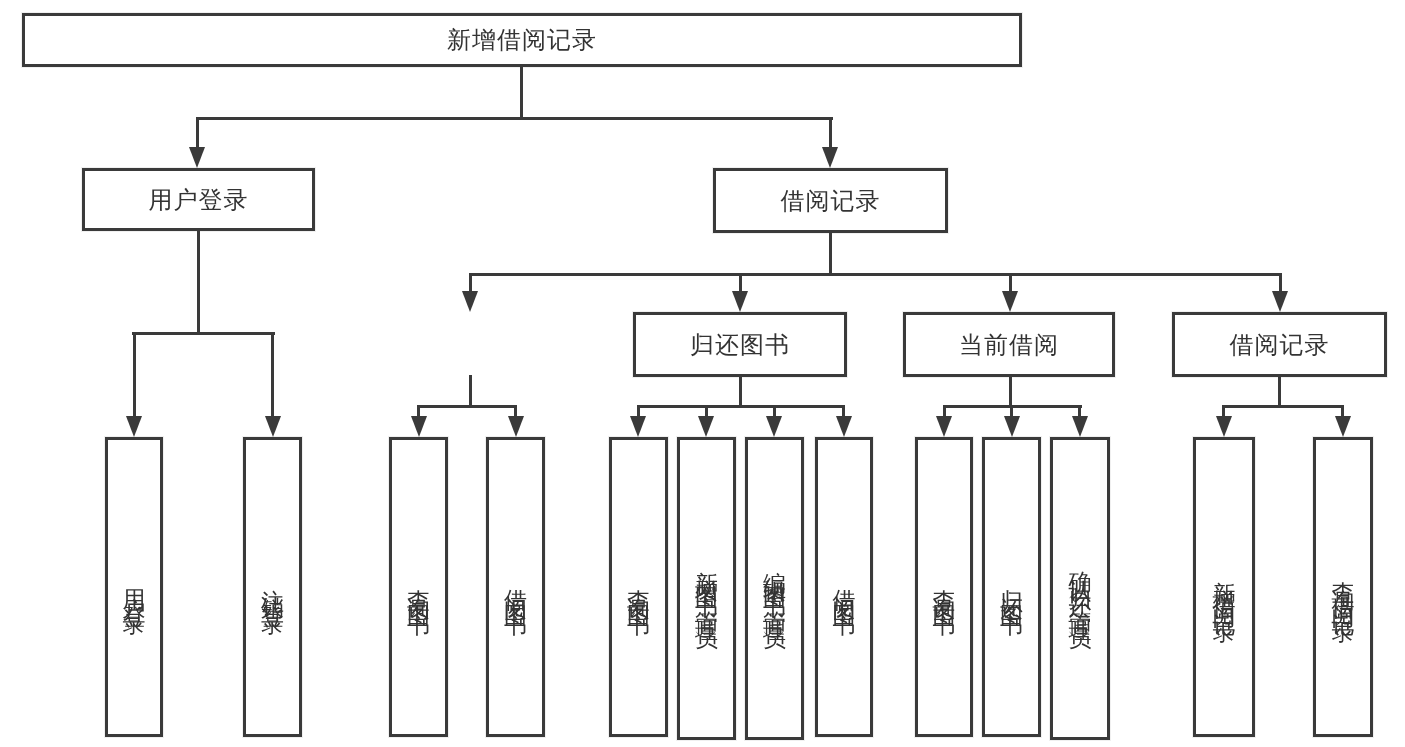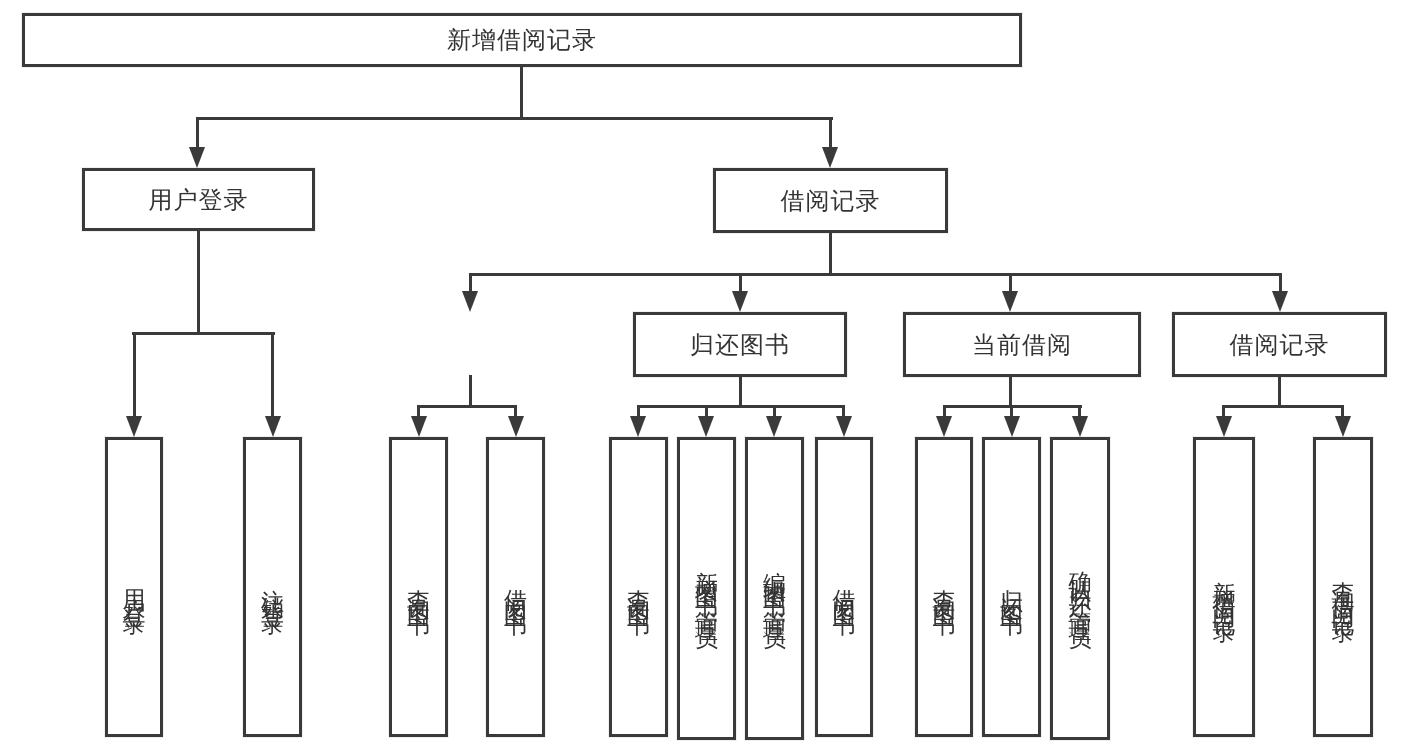--- a/index.html
+++ b/index.html
@@ -63,21 +63,21 @@
   <div class="vline" style="left:469px;top:273px;height:20px;"></div>
   <div class="arrow" style="left:462px;top:291px;"></div>
   <div class="vline" style="left:739px;top:273px;height:20px;"></div>
   <div class="arrow" style="left:732px;top:291px;"></div>
   <div class="vline" style="left:1009px;top:273px;height:20px;"></div>
   <div class="arrow" style="left:1002px;top:291px;"></div>
   <div class="vline" style="left:1279px;top:273px;height:20px;"></div>
   <div class="arrow" style="left:1272px;top:291px;"></div>
 
   <div class="box" style="left:633px;top:312px;width:214px;height:65px;">归还图书</div>
-  <div class="box" style="left:903px;top:312px;width:238px;height:65px;">当前借阅</div>
+  <div class="box" style="left:903px;top:312px;width:212px;height:65px;">当前借阅</div>
   <div class="box" style="left:1172px;top:312px;width:215px;height:65px;">借阅记录</div>
 
   <div class="vline" style="left:469px;top:375px;height:32px;"></div>
   <div class="hline" style="left:417px;top:405px;width:100px;"></div>
   <div class="vline" style="left:417px;top:405px;height:14px;"></div>
   <div class="arrow" style="left:411px;top:416px;"></div>
   <div class="vline" style="left:514px;top:405px;height:14px;"></div>
   <div class="arrow" style="left:508px;top:416px;"></div>
 
   <div class="vline" style="left:739px;top:375px;height:32px;"></div>

